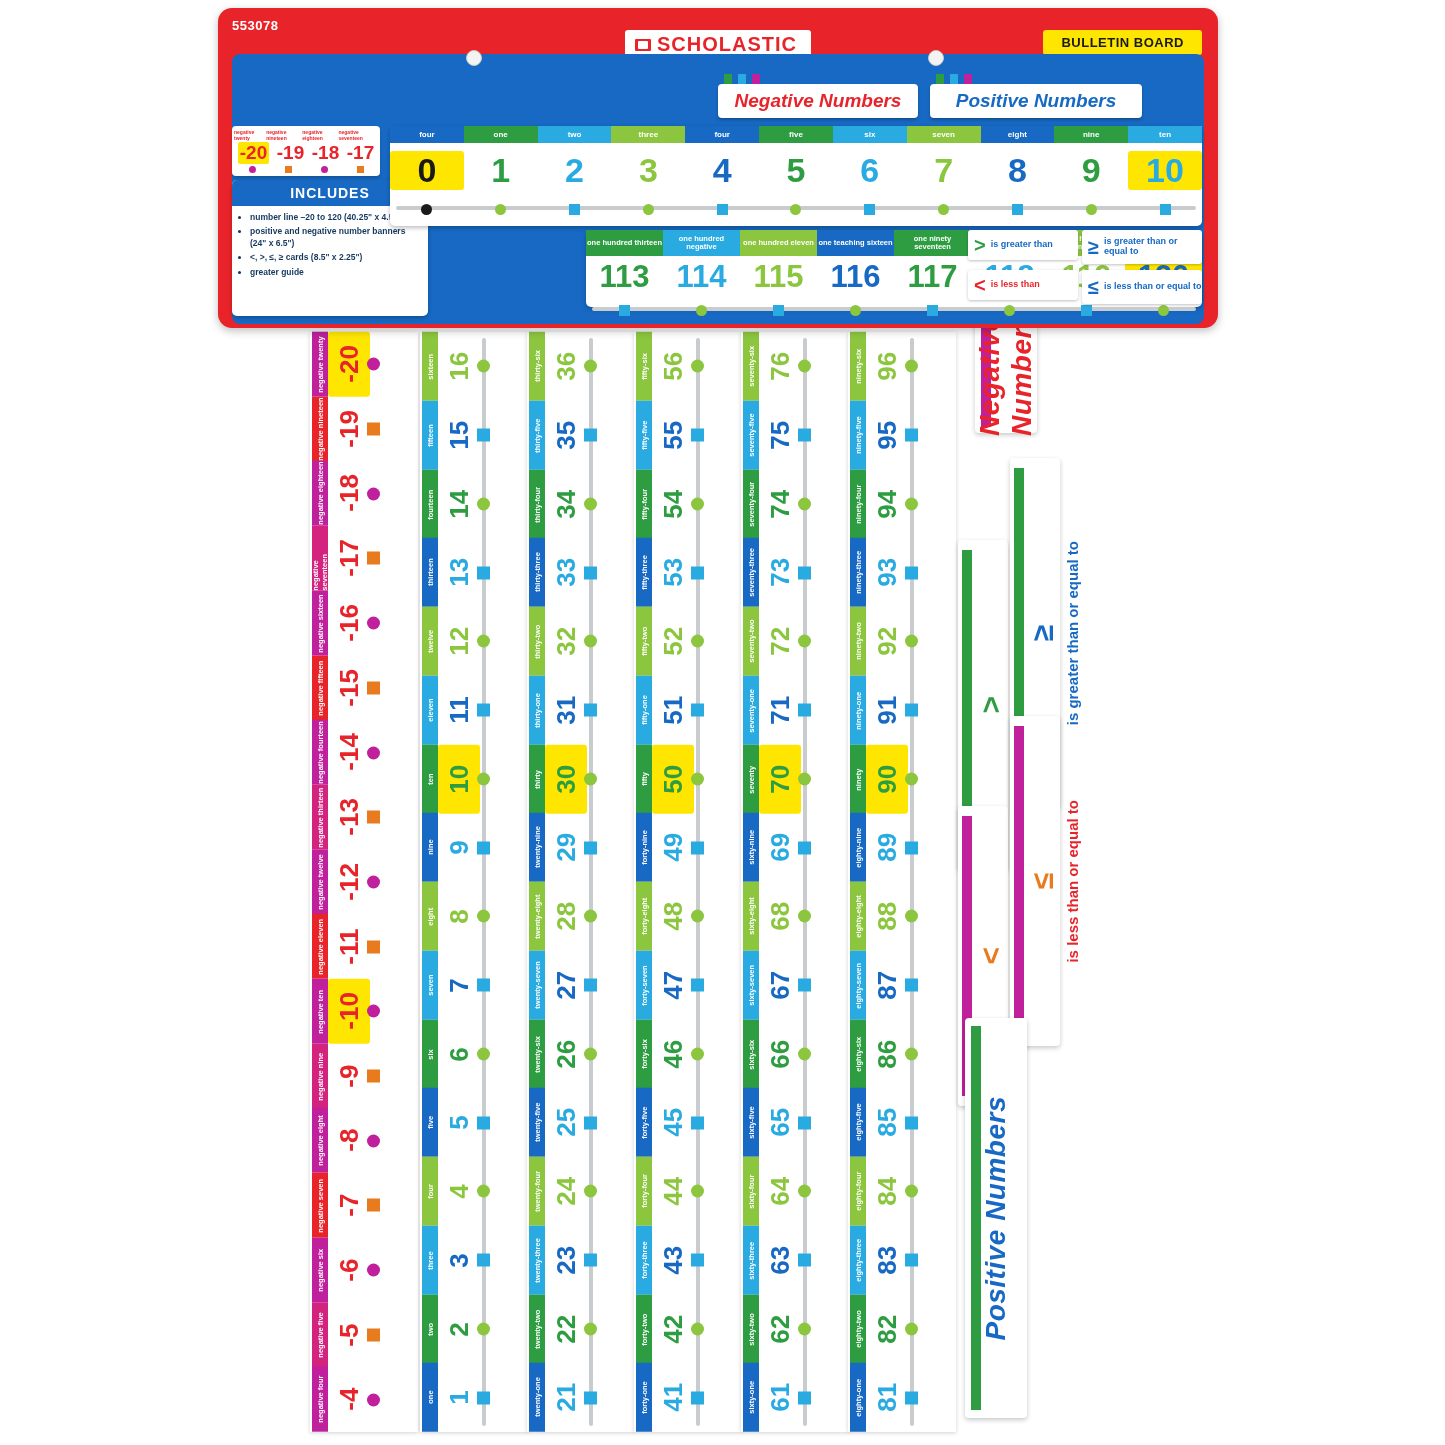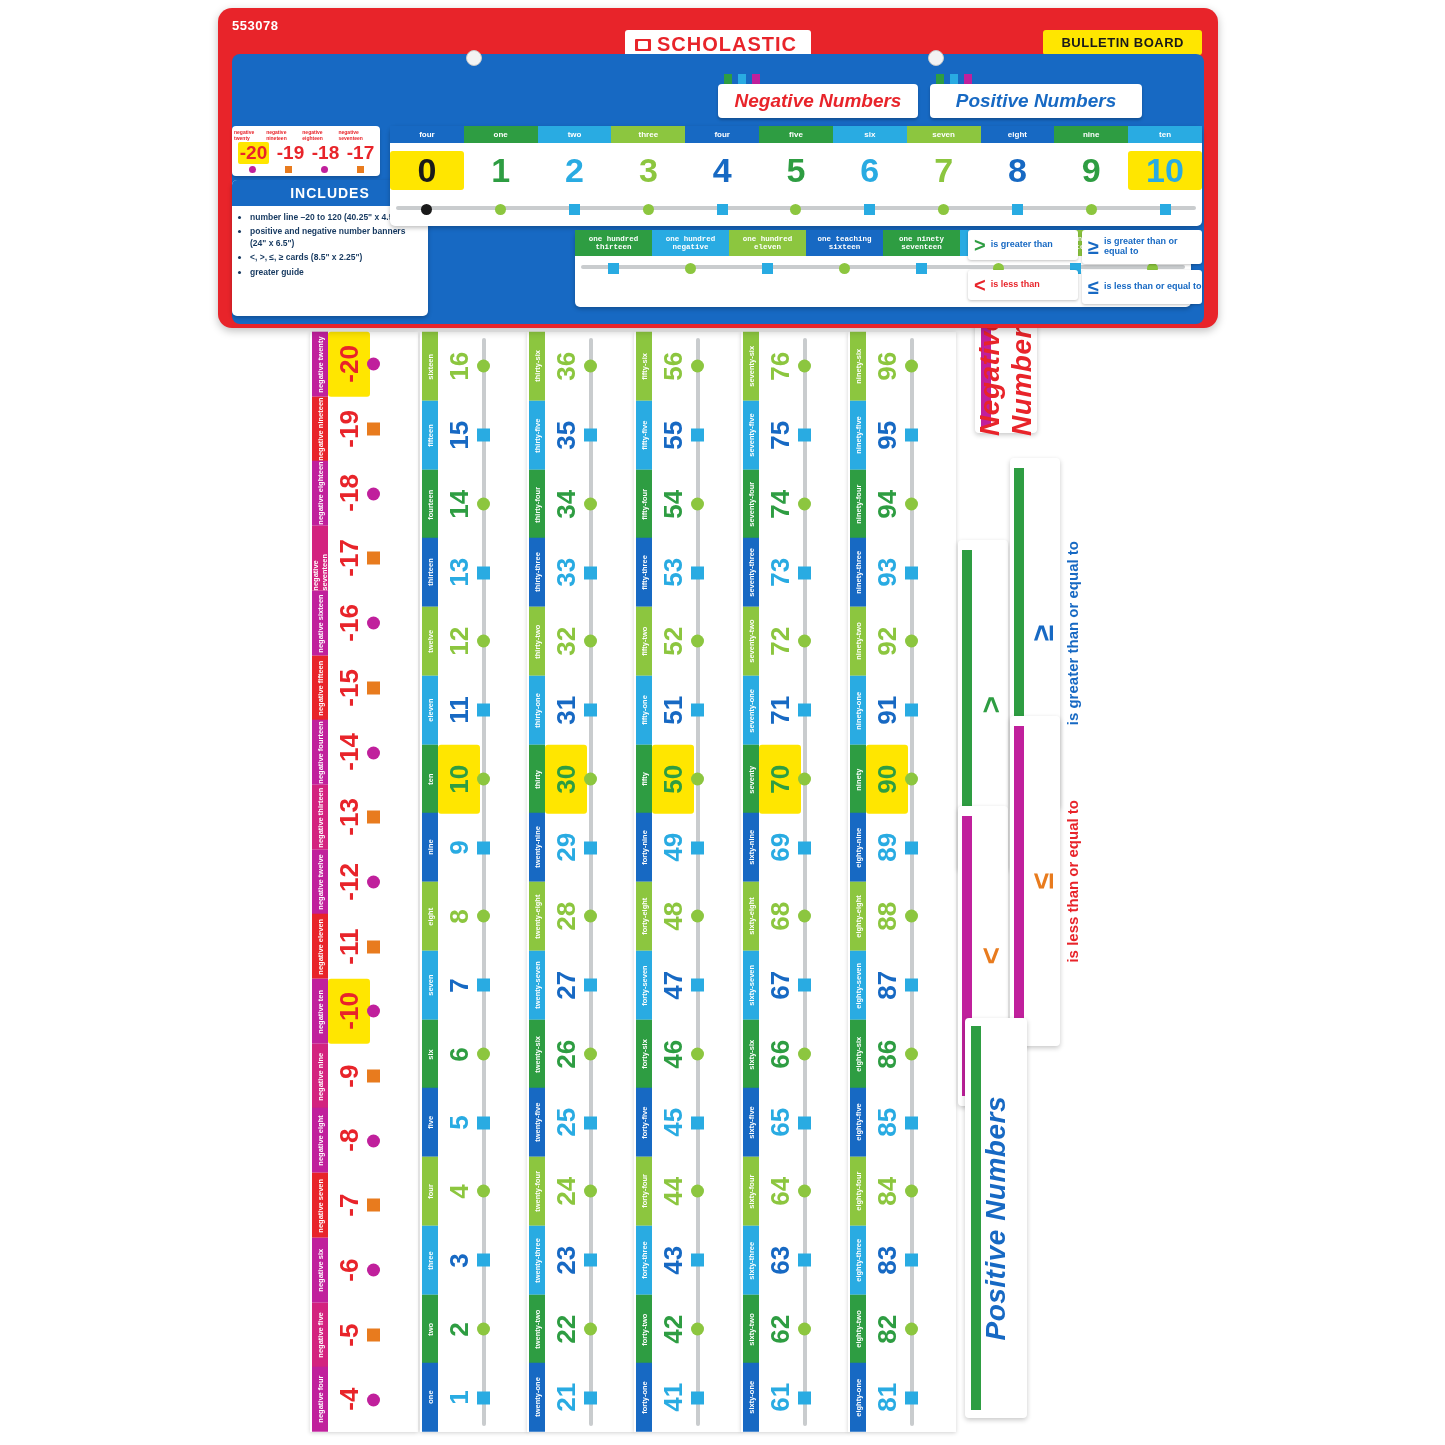--- a/index.html
+++ b/index.html
@@ -73,21 +73,21 @@
   .includes .hd{background:#1769c3;color:#fff;text-align:center;font-size:14px;font-weight:bold;padding:5px 0;letter-spacing:1px;}
   .includes ul{margin:6px 8px;padding-left:10px;}
   .includes li{font-size:8.5px;color:#15385f;font-weight:bold;line-height:1.35;margin-bottom:3px;}
 
   
   .nl-card{
     position:absolute;background:#ffffff;border-radius:5px;
     box-shadow:0 2px 4px rgba(0,0,0,.25);
   }
   .nlrow1{left:172px;top:118px;width:812px;height:100px;}
-  .nlrow2{left:357px;top:222px;width:616px;height:77px;font-family:Liberation Mono, monospace;}
+  .nlrow2{left:368px;top:222px;width:616px;height:77px;}
 
   .nl-head{display:flex;height:17px;}
   .nl-head div{
     flex:1;text-align:center;font-size:8px;font-weight:bold;color:#ffffff;
     display:flex;align-items:center;justify-content:center;line-height:1;
   }
   .nl-nums{display:flex;height:54px;align-items:center;}
   .nl-nums div{flex:1;text-align:center;font-size:34px;font-weight:bold;}
   .nl-nums div.hl{background:#ffe600;border-radius:3px;}
   .nl-axis{position:relative;height:24px;}
@@ -860,20 +860,30 @@
       <div class="nl2-head" id="r2head">
           <div style="background: rgb(46, 157, 66);">one hundred thirteen</div>
           <div style="background: rgb(41, 171, 226);">one hundred negative</div>
           <div style="background: rgb(140, 198, 63);">one hundred eleven</div>
           <div style="background: rgb(23, 105, 195);">one teaching sixteen</div>
           <div style="background: rgb(46, 157, 66);">one ninety seventeen</div>
           <div style="background: rgb(41, 171, 226);">one hundred eighteen</div>
           <div style="background: rgb(140, 198, 63);">one hundred nineteen</div>
           <div style="background: rgb(23, 105, 195);">one hundred twenty</div>
         </div>
+      <div class="nl2-nums" id="r2nums">
+          <div style="color: rgb(46, 157, 66);">113</div>
+          <div style="color: rgb(41, 171, 226);">114</div>
+          <div style="color: rgb(140, 198, 63);">115</div>
+          <div style="color: rgb(23, 105, 195);">116</div>
+          <div style="color: rgb(46, 157, 66);">117</div>
+          <div style="color: rgb(41, 171, 226);">118</div>
+          <div style="color: rgb(140, 198, 63);">119</div>
+          <div class="hl" style="color: rgb(23, 105, 195);">120</div>
+        </div>
       <div class="nl-axis">
         <div class="line"></div>
         <div class="ticks" id="r2ticks">
             <div>
               <i style="background: rgb(41, 171, 226);"></i>
             </div>
             <div>
               <i style="background: rgb(140, 198, 63); border-radius: 50%;"></i>
             </div>
             <div>

